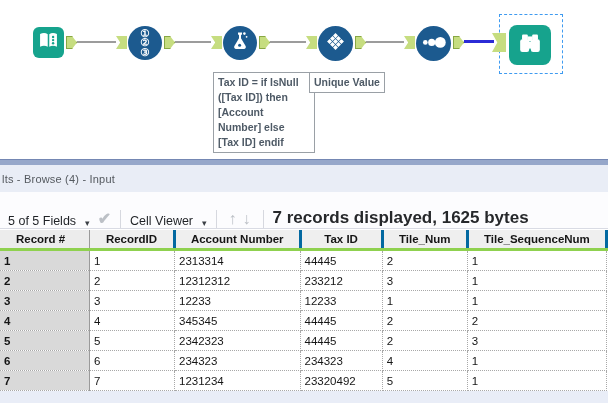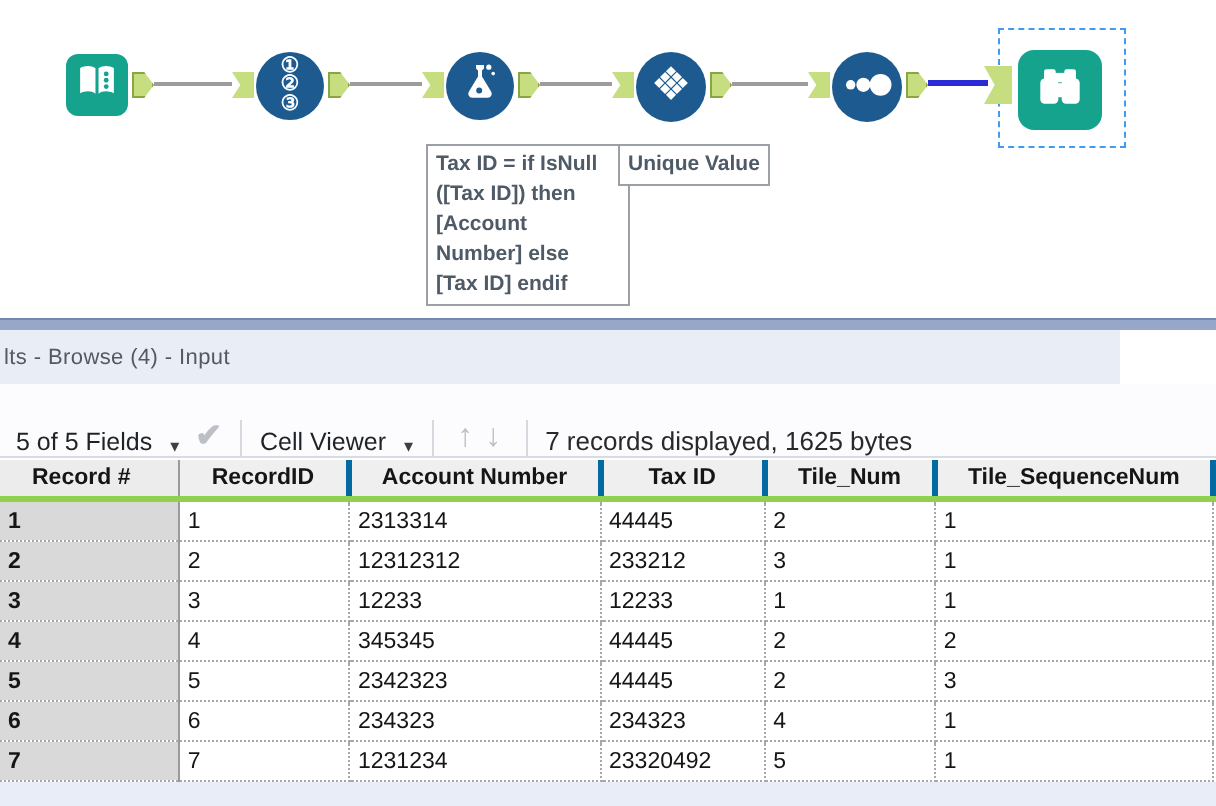--- a/index.html
+++ b/index.html
@@ -20,32 +20,32 @@
   .digits{display:flex;flex-direction:column;align-items:center;color:#fff;font-size:10.5px;line-height:9.5px;font-weight:bold;}
   .annotation{position:absolute;background:#fff;border:1px solid #9aa0a6;color:#4e5a66;
     font-size:10.5px;font-weight:bold;line-height:15px;padding:2px 4px;white-space:pre-line;}
   #formula-ann{left:213px;top:72px;width:92px;}
   #tile-ann{left:309px;top:72px;}
   #sort-ann{left:406px;top:72px;width:58px;}
 
   
   .splitter{position:absolute;left:0;top:159px;width:608px;height:6px;
     background:linear-gradient(#7487b3 0 1px,#96a7ca 1px 100%);}
-  .results-title{position:absolute;left:0;top:165px;width:560px;height:27px;background:#e9edf6;
+  .results-title{position:absolute;left:0;top:165px;width:608px;height:27px;background:#e9edf6;
     display:flex;align-items:center;padding-left:2px;box-sizing:border-box;
     font-size:11px;color:#54595f;letter-spacing:.2px;}
   .toolbar{position:absolute;left:0;top:192px;width:608px;height:37px;background:#fcfcfe;
     border-bottom:1px solid #d9dbe4;box-sizing:border-box;display:flex;align-items:flex-end;
     padding-left:8px;font-size:12.5px;color:#1f2226;}
   .tb-sep{width:1px;height:18px;background:#d6d8df;margin:0 9px;}
   .caret{font-size:9px;color:#3a3f45;margin-left:9px;}
   .tb-icon{color:#bcc0c6;font-size:16px;font-weight:bold;}
   .tb-check{margin-left:8px;}
   .tb-arrow{margin:0 3px;}
-  .records-info{font-size:13px;color:#26282b;}
+  .records-info{font-size:17px;color:#26282b;font-weight:bold;}
 
   
   .table-region{position:absolute;left:0;top:230px;width:608px;height:173px;background:#dce3f2;}
   .below-table{position:absolute;left:0;top:161px;width:608px;height:12px;background:#e9edf7;}
   table.grid{border-collapse:collapse;table-layout:fixed;font-size:11.5px;color:#151515;background:#fff;}
   table.grid th{background:#efefef;font-weight:bold;height:18px;padding:0 4px;
     border-bottom:3px solid var(--grid-green);border-right:3px solid #0369a1;text-align:center;overflow:hidden;}
   table.grid th.first{text-align:left;background:#ececec;border-right:1px solid #9a9a9a;padding-left:16px;}
   table.grid td{height:19px;padding:0 4px;border-right:1px dotted #a8a8a8;border-bottom:1px dotted #a8a8a8;
     background:#fff;overflow:hidden;white-space:nowrap;}

